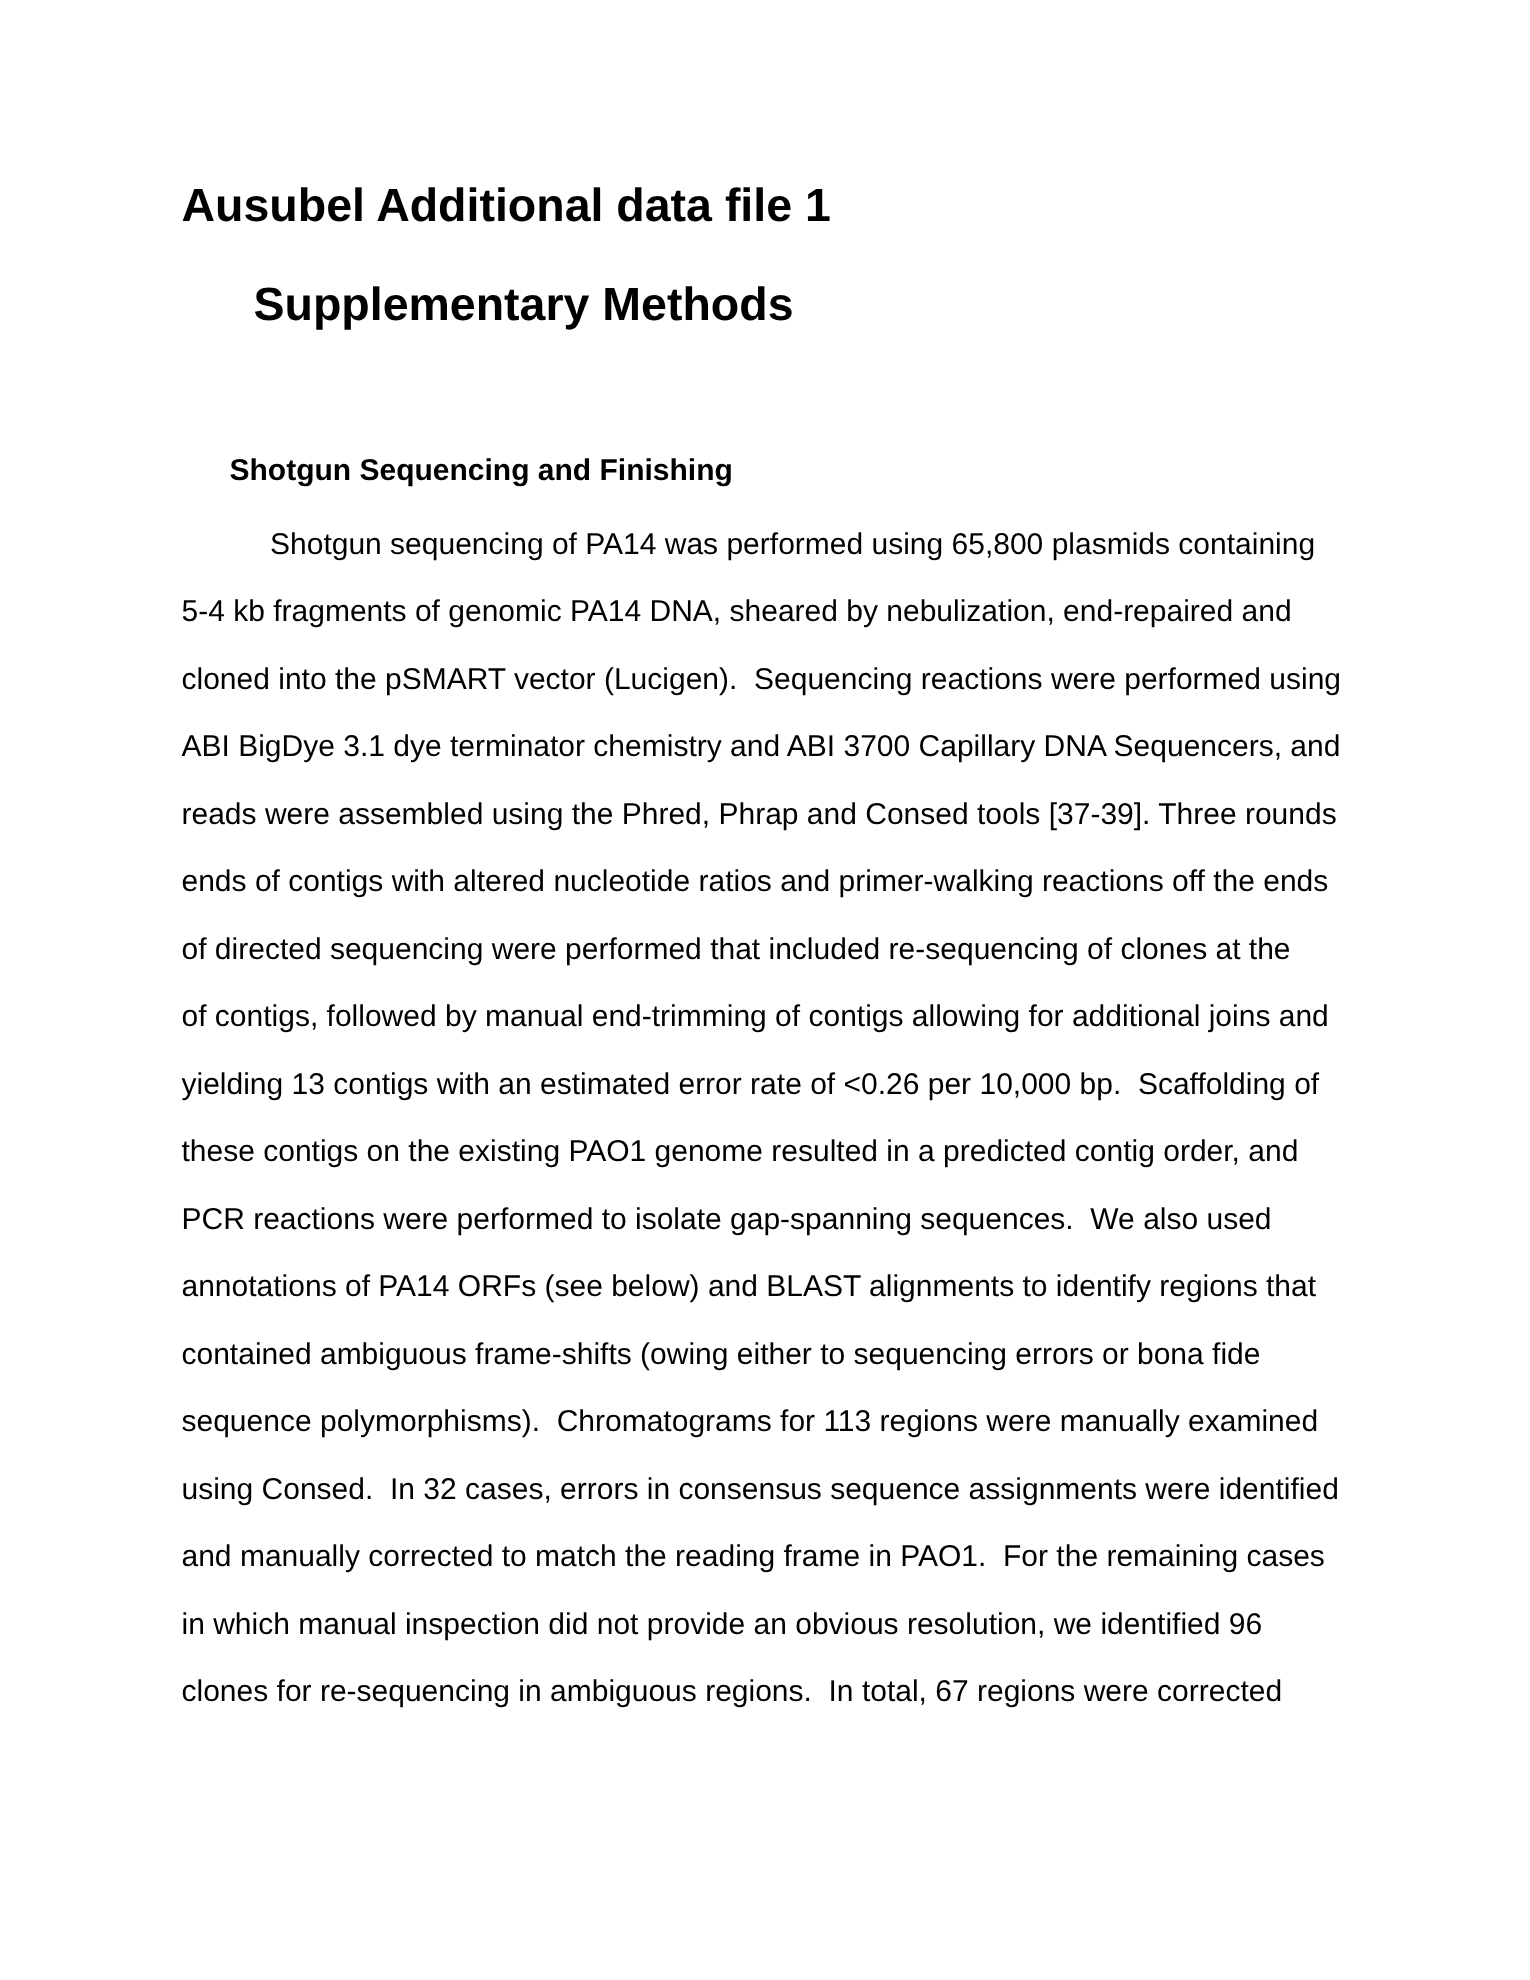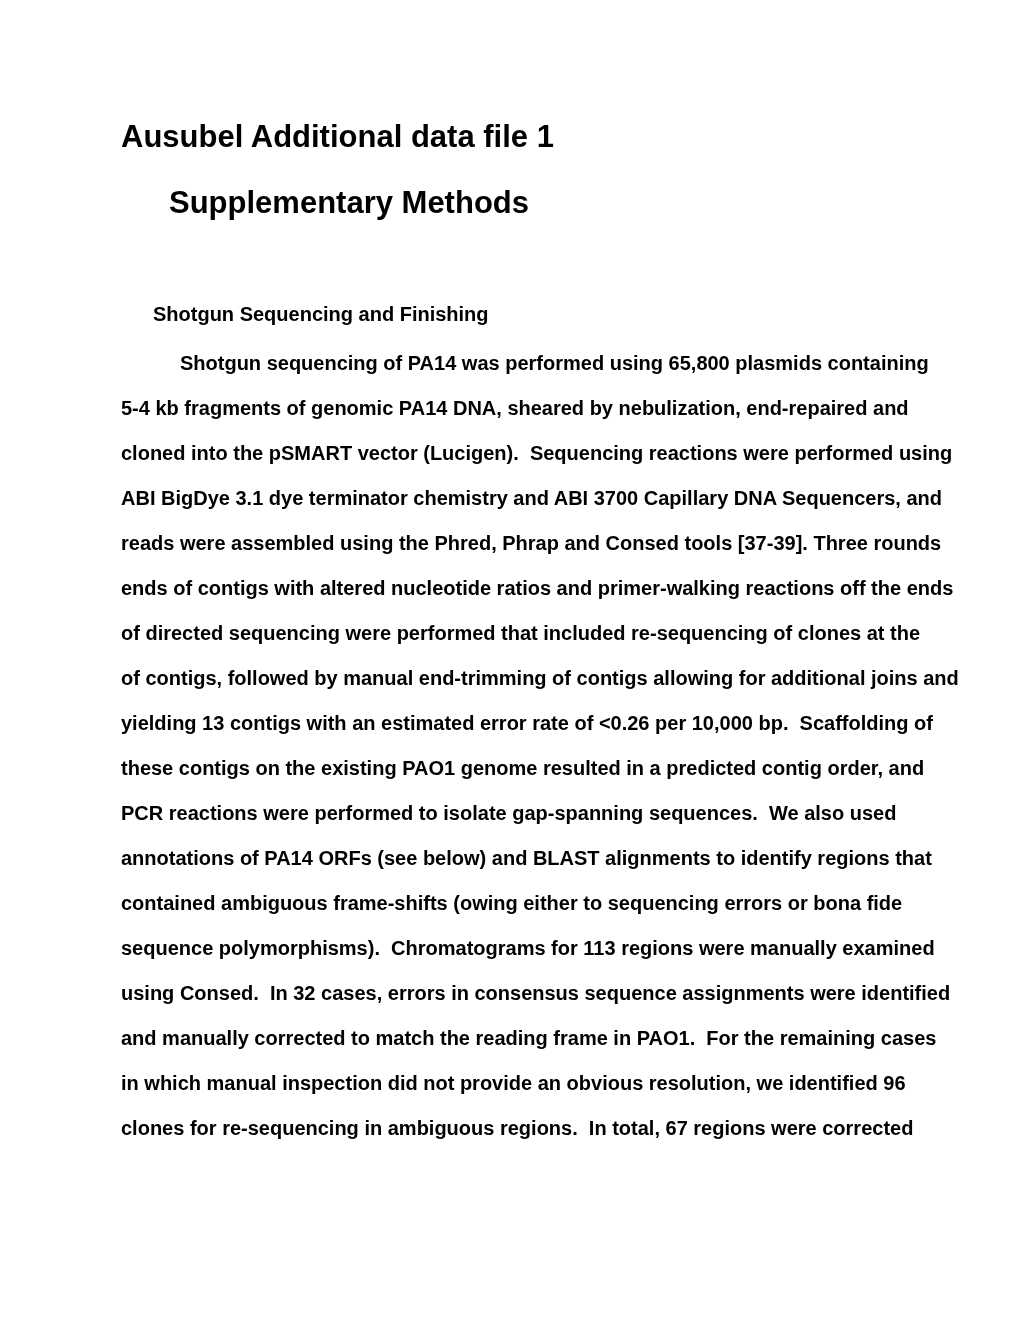--- a/index.html
+++ b/index.html
@@ -44,21 +44,21 @@
     line-height: 24px;
     white-space: pre;
     margin-left: 32px;
   }
   .paragraph {
     position: absolute;
     left: 121px;
     top: 341px;
     width: 820px;
     font-size: 20px;
-    font-weight: bold;
+    font-weight: normal;
   }
   .paragraph .line {
     height: 45px;
     line-height: 45px;
     white-space: pre;
   }
   .paragraph .line.indent {
     padding-left: 59px;
   }
 </style>

